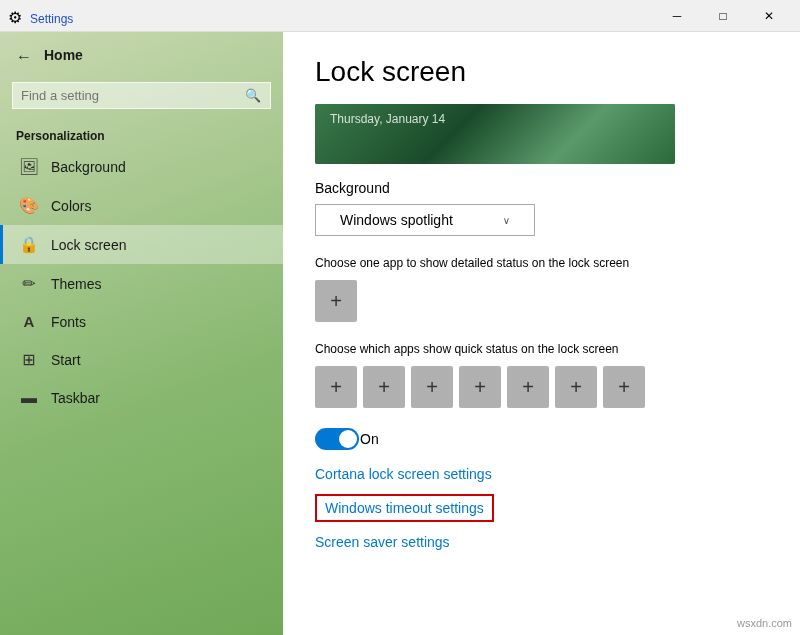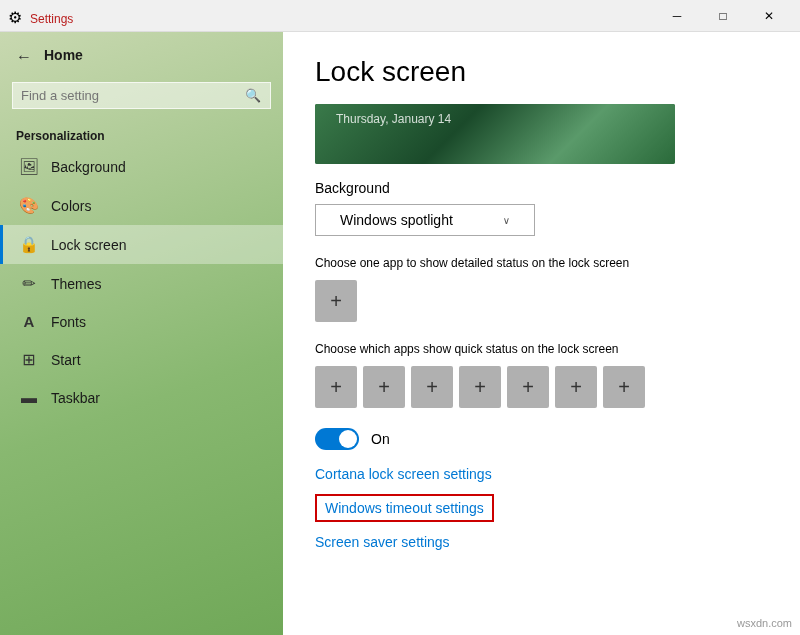--- a/index.html
+++ b/index.html
@@ -24,21 +24,21 @@
       border-bottom: 1px solid #ddd;
       flex-shrink: 0;
     }
     .title-bar-icon {
       width: 16px;
       height: 16px;
       margin-right: 6px;
     }
     .title-bar-title {
       font-size: 12px;
-      color: #b91c1c;
+      color: #1d4ed8;
       flex: 1;
       margin-top: 6px;
     }
     .title-bar-controls {
       display: flex;
       gap: 0;
     }
     .title-bar-btn {
       width: 46px;
       height: 32px;
@@ -165,21 +165,21 @@
     }
     .preview-image::before {
       content: '';
       position: absolute;
       top: 0; left: 0; right: 0; bottom: 0;
       background: linear-gradient(135deg, #3a7a4a 0%, #1a4a2a 40%, #5a9a6a 70%, #2a6a3a 100%);
     }
     .preview-text {
       position: absolute;
       top: 8px;
-      left: 21px;
+      left: 15px;
       color: rgba(255,255,255,0.8);
       font-size: 12px;
     }
 
     .field-label {
       font-size: 14px;
       color: #000;
       margin-bottom: 8px;
       margin-top: 4px;
     }
@@ -231,21 +231,21 @@
     }
     .app-btn-single {
       width: 42px;
       height: 42px;
     }
 
     
     .toggle-row {
       display: flex;
       align-items: center;
-      gap: 12px;
+      gap: 1px;
       margin-bottom: 16px;
       margin-top: 4px;
     }
     .toggle {
       width: 44px;
       height: 22px;
       background: #0078d4;
       border-radius: 11px;
       position: relative;
       cursor: pointer;

